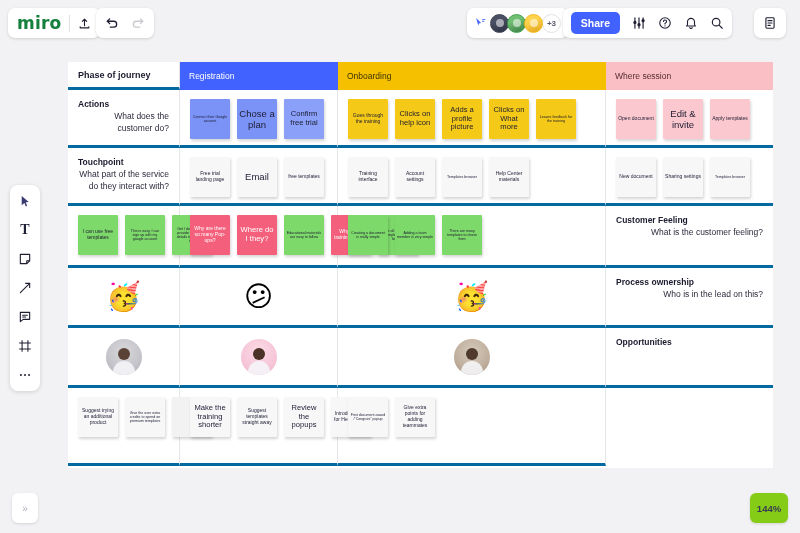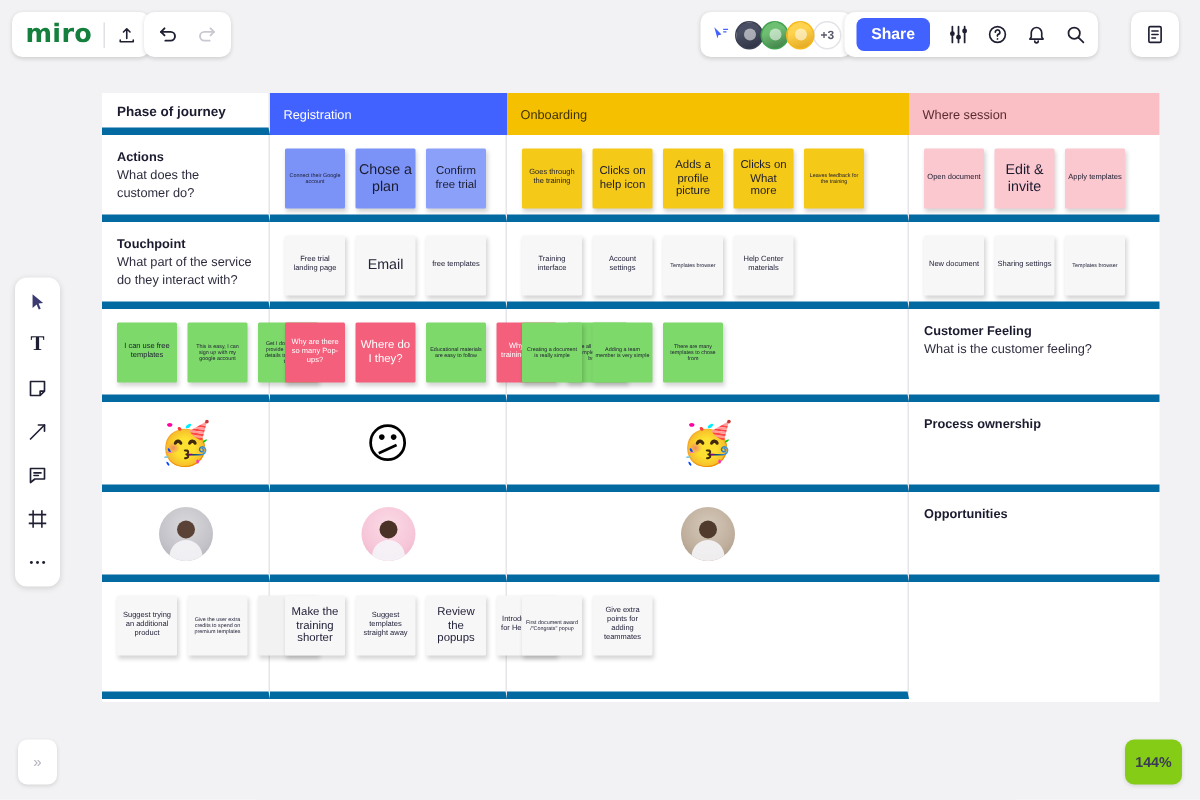--- a/index.html
+++ b/index.html
@@ -74,36 +74,36 @@
   }
 
   
   .board {
     position: absolute; left: 68px; top: 62px; width: 705px; height: 406px;
     background: #fff;
   }
   .grid { display: grid; width: 100%; height: 100%;
           grid-template-columns: 112px 158px 268px 167px; }
 
-  .cell { border-right: 1px solid #e6e6ea; border-bottom: 5px solid #0369a1; position: relative; }
+  .cell { border-right: 1px solid #e6e6ea; border-bottom: 3px solid #0369a1; position: relative; }
   .cell:nth-child(4n) { border-right: none; }
 
   
   .hdr-label { display: flex; align-items: center; padding: 0 10px;
                font-size: 9px; font-weight: 700; color: #1b1b2f; }
   .phase-hdr { display: flex; align-items: center; padding: 0 9px;
                font-size: 8.5px; color: #fff; border-right: none; border-bottom: none; }
   .ph-reg { background: #4262ff; }
   .ph-onb { background: #f5c000; color: #3d3200; }
   .ph-fs  { background: #f9bfc4; color: #5a2b31; }
 
   
   .rowlabel { padding: 9px 10px 0 10px; }
   .rowlabel .t { font-size: 8.5px; font-weight: 700; color: #1b1b2f; line-height: 1.35; }
-  .rowlabel .s { font-size: 8.5px; color: #2c2c3e; line-height: 1.4; margin-top: 1px; }
+  .rowlabel .s { font-size: 8.5px; color: #2c2c3e; line-height: 1.4; margin-top: 1px; text-align: right; }
 
   
   .stickies { display: flex; align-items: flex-start; gap: 7px; padding: 9px 8px 0 10px; flex-wrap: nowrap; }
   .note {
     width: 40px; min-height: 40px; height: 40px; border-radius: 1px;
     display: flex; align-items: center; justify-content: center; text-align: center;
     padding: 2px 2px; line-height: 1.18; color: #1c1c30;
     box-shadow: 1px 2px 3px rgba(0,0,0,.17);
     overflow: hidden; cursor: pointer; flex: 0 0 auto;
   }
@@ -362,20 +362,21 @@
             <div class="emoji">😕</div>
           </div>
         </div>
         <div class="cell">
           <div class="center-row">
             <div class="emoji">🥳</div>
           </div>
         </div>
         <div class="cell rowlabel">
           <div class="t">Process ownership</div>
+          <div class="s">Who is in the lead on this?</div>
         </div>
         <div class="cell">
           <div class="center-row">
             <div class="pavatar pa1">
               <span class="head"></span>
               <span class="body"></span>
             </div>
           </div>
         </div>
         <div class="cell">

